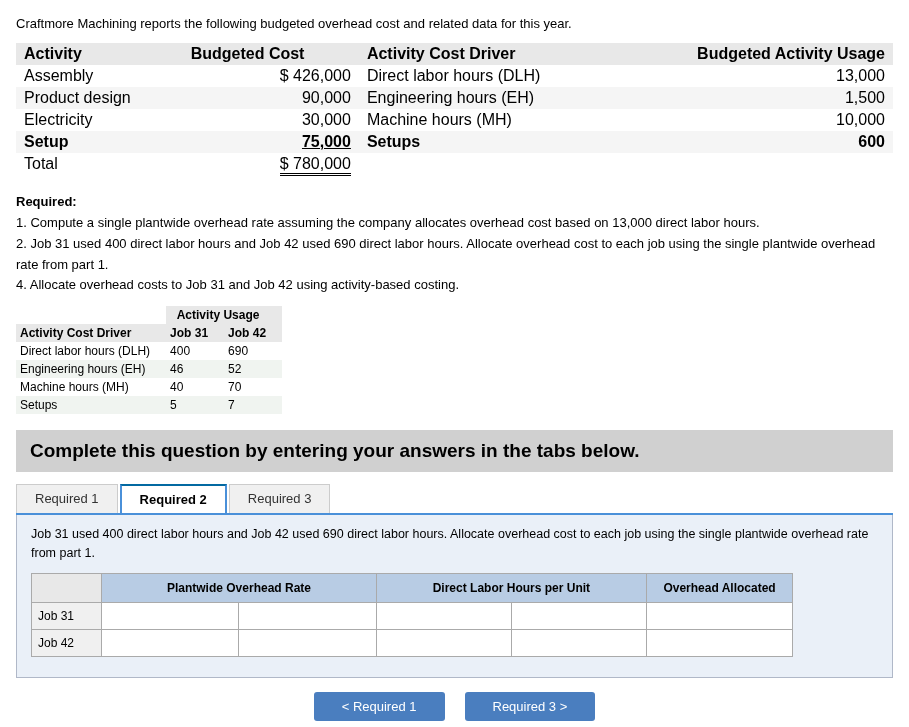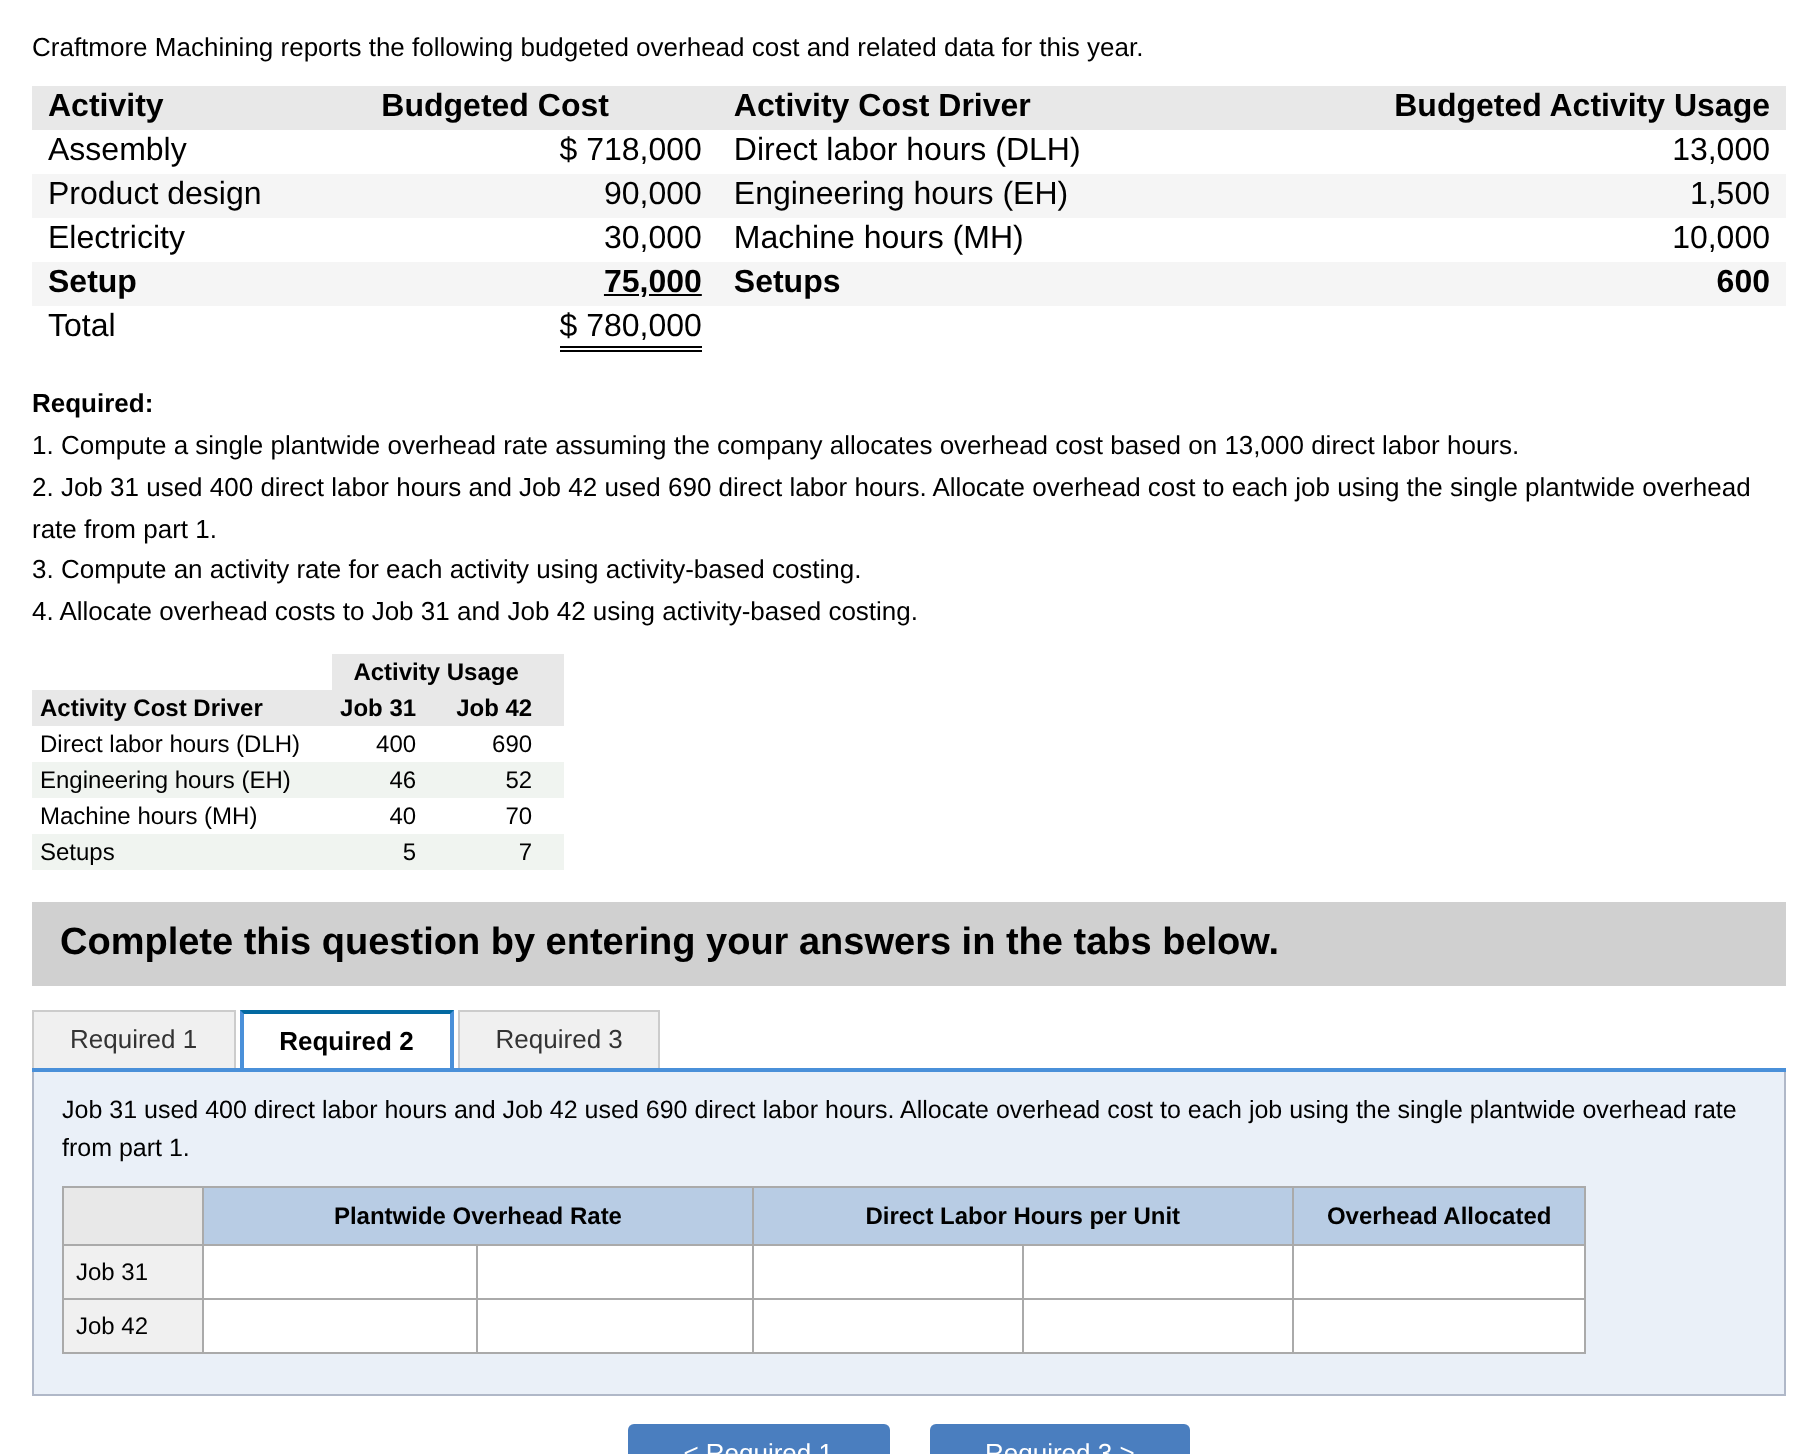--- a/index.html
+++ b/index.html
@@ -55,21 +55,21 @@
     .activity-usage-table th, .activity-usage-table td {
       padding: 2px 16px 2px 4px;
       text-align: left;
     }
     .activity-usage-table th {
       background: #e8e8e8;
       text-align: center;
       margin-left: 37px;
     }
     .activity-usage-table td.num {
-      text-align: right;
+      text-align: left;
     }
     .complete-box {
       background: #d0d0d0;
       padding: 10px 14px;
       font-weight: bold;
       font-size: 19px;
       margin-bottom: 12px;
     }
     .tabs-container {
       display: flex;
@@ -164,21 +164,21 @@
     <tr class="col-header">
       <th>Activity</th>
       <th>Budgeted Cost</th>
       <th>Activity Cost Driver</th>
       <th style="text-align:right">Budgeted Activity Usage</th>
     </tr>
   </thead>
   <tbody id="main-table-body">
   <tr>
         <td>Assembly</td>
-        <td class="num">$ 718,000</td>
+        <td class="num">$ 426,000</td>
         <td>Direct labor hours (DLH)</td>
         <td class="num">13,000</td>
       </tr>
       <tr style="background: rgb(245, 245, 245);">
         <td>Product design</td>
         <td class="num">90,000</td>
         <td>Engineering hours (EH)</td>
         <td class="num">1,500</td>
       </tr>
       <tr>
@@ -200,21 +200,20 @@
         <td class="num"></td>
       </tr>
     </tbody>
 </table>
 
 <div class="required-section">
   <div class="req-title">Required:</div>
   <div class="req-items" id="req-items-container">
       <p>1. Compute a single plantwide overhead rate assuming the company allocates overhead cost based on 13,000 direct labor hours.</p>
       <p>2. Job 31 used 400 direct labor hours and Job 42 used 690 direct labor hours. Allocate overhead cost to each job using the single plantwide overhead rate from part 1.</p>
-      <p>3. Compute an activity rate for each activity using activity-based costing.</p>
       <p>4. Allocate overhead costs to Job 31 and Job 42 using activity-based costing.</p>
     </div>
 </div>
 
 <table class="activity-usage-table">
   <thead>
     <tr>
       <th style="background:#fff; text-align:left;"></th>
       <th colspan="2" class="col-span-header">Activity Usage</th>
     </tr>

